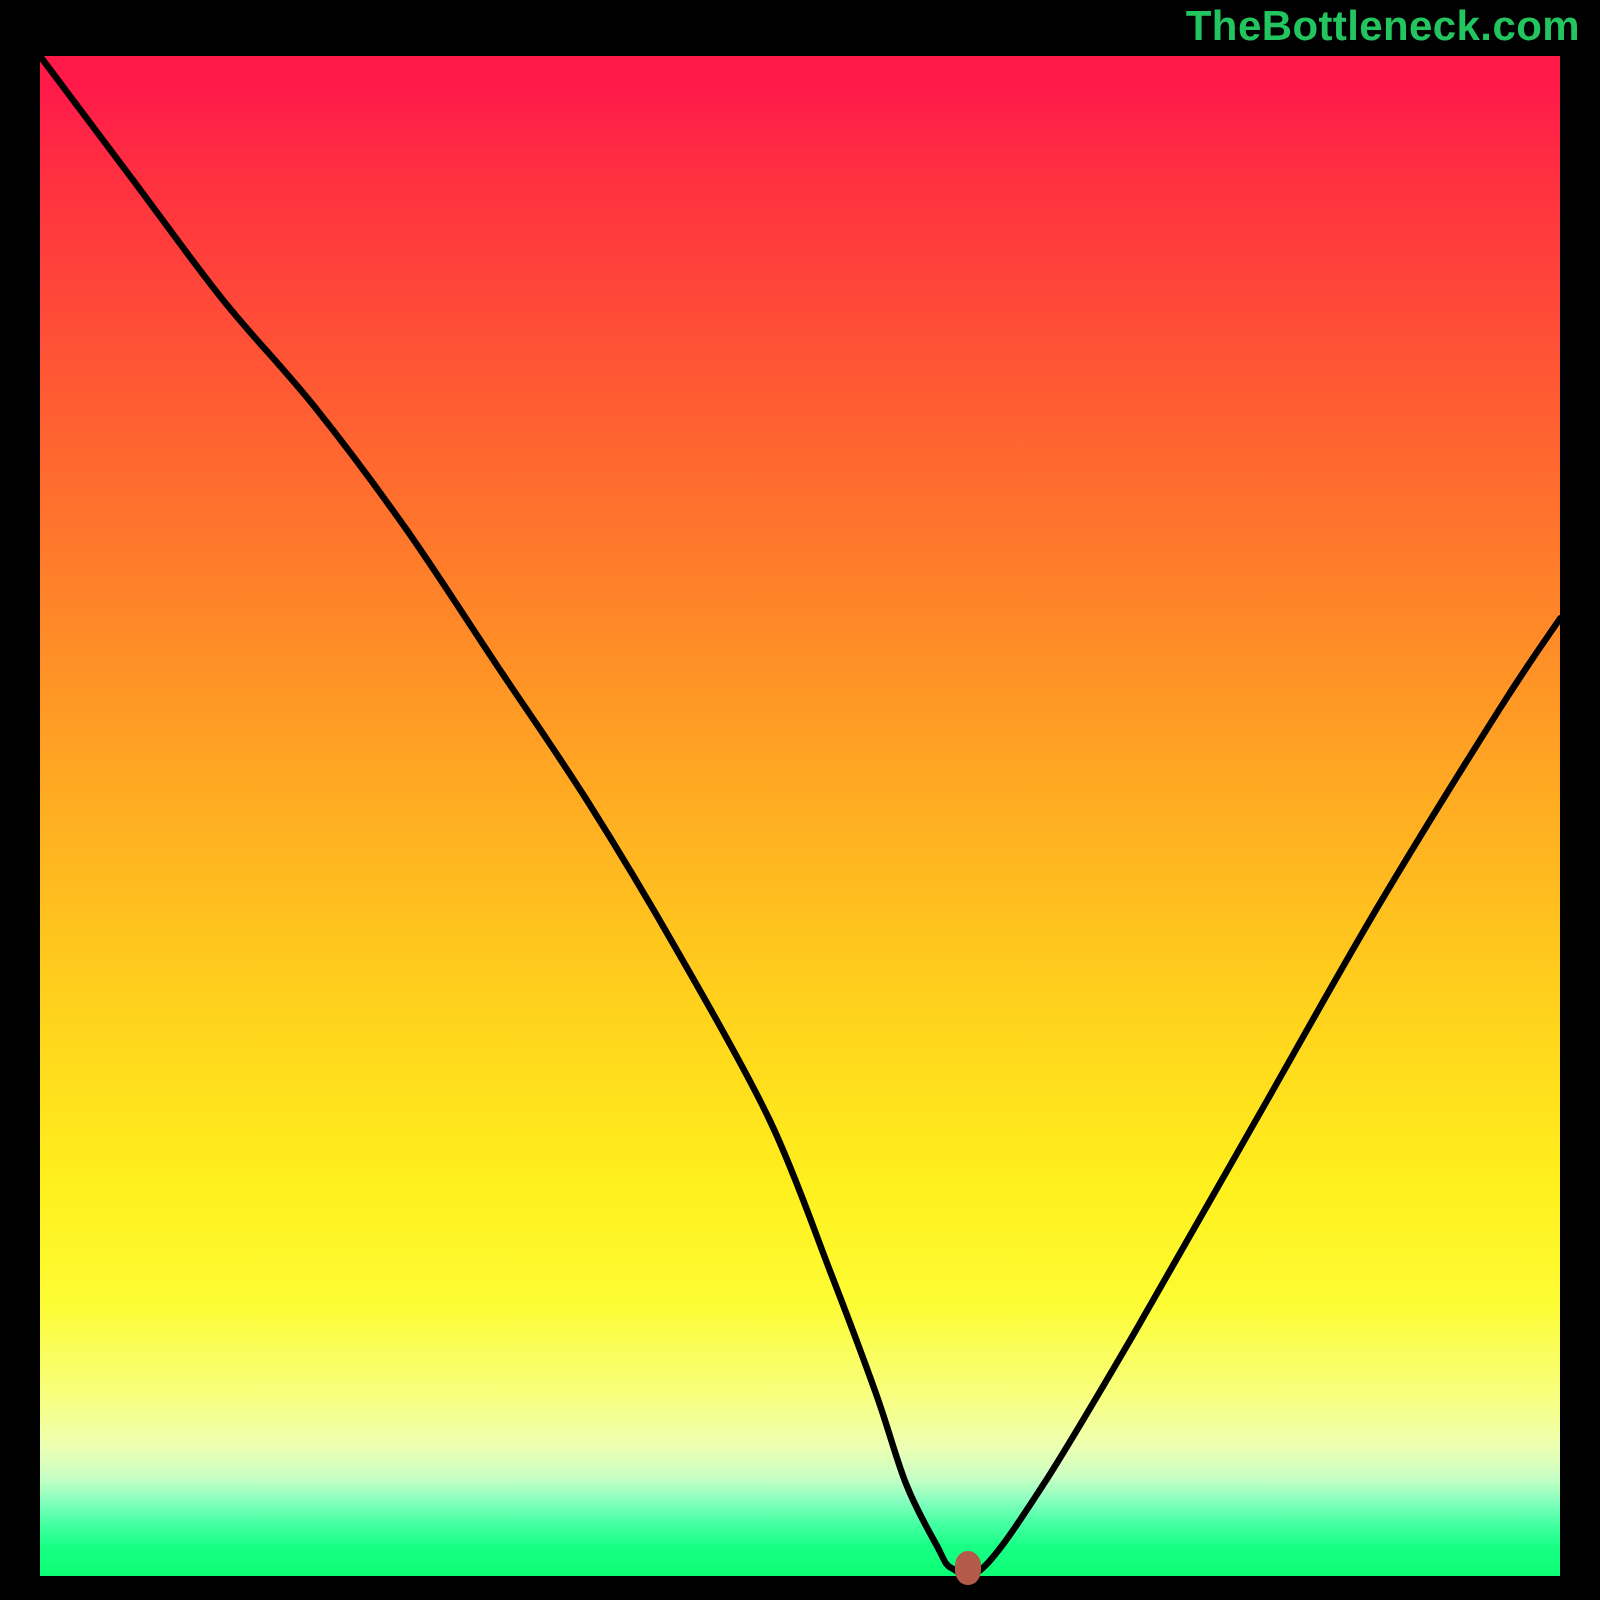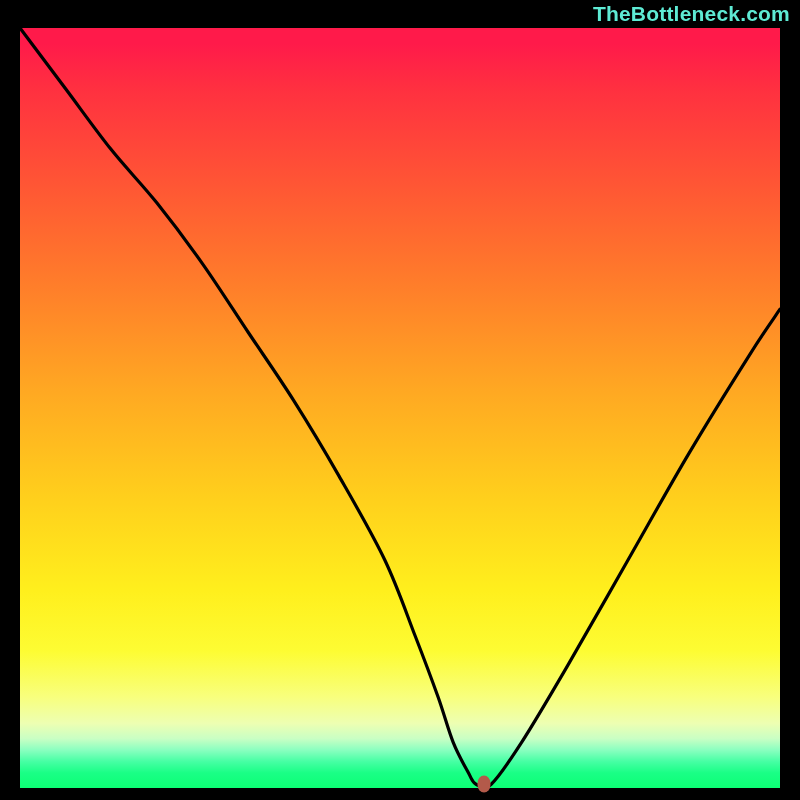--- a/index.html
+++ b/index.html
@@ -14,21 +14,21 @@
   .frame {
     position: relative;
     width: 800px;
     height: 800px;
     background: #000;
   }
   .watermark {
     position: absolute;
     top: 2px;
     right: 10px;
-    color: #5eead4;
+    color: #22c55e;
     font-size: 21px;
     font-weight: 600;
     letter-spacing: 0.2px;
     z-index: 10;
   }
   .plot-area {
     position: absolute;
     left: 20px;
     top: 28px;
     width: 760px;

